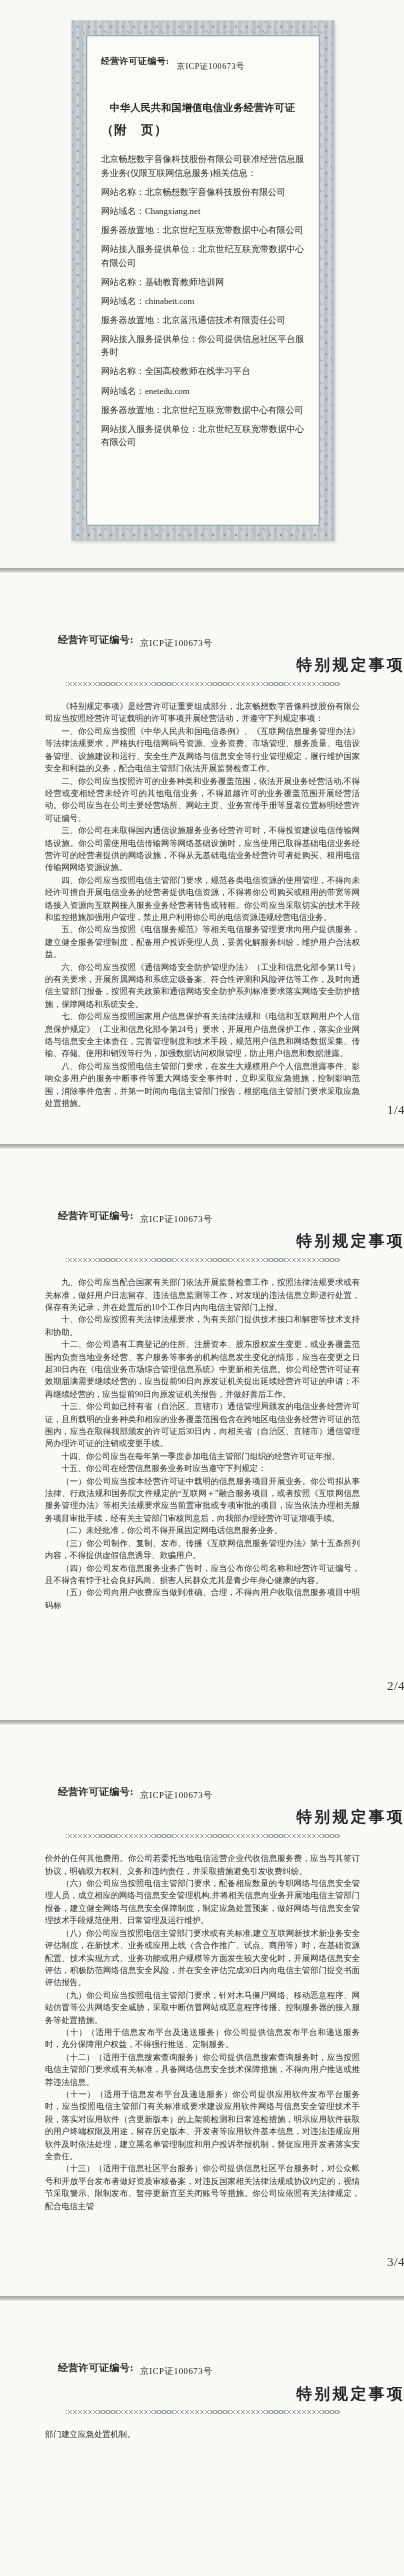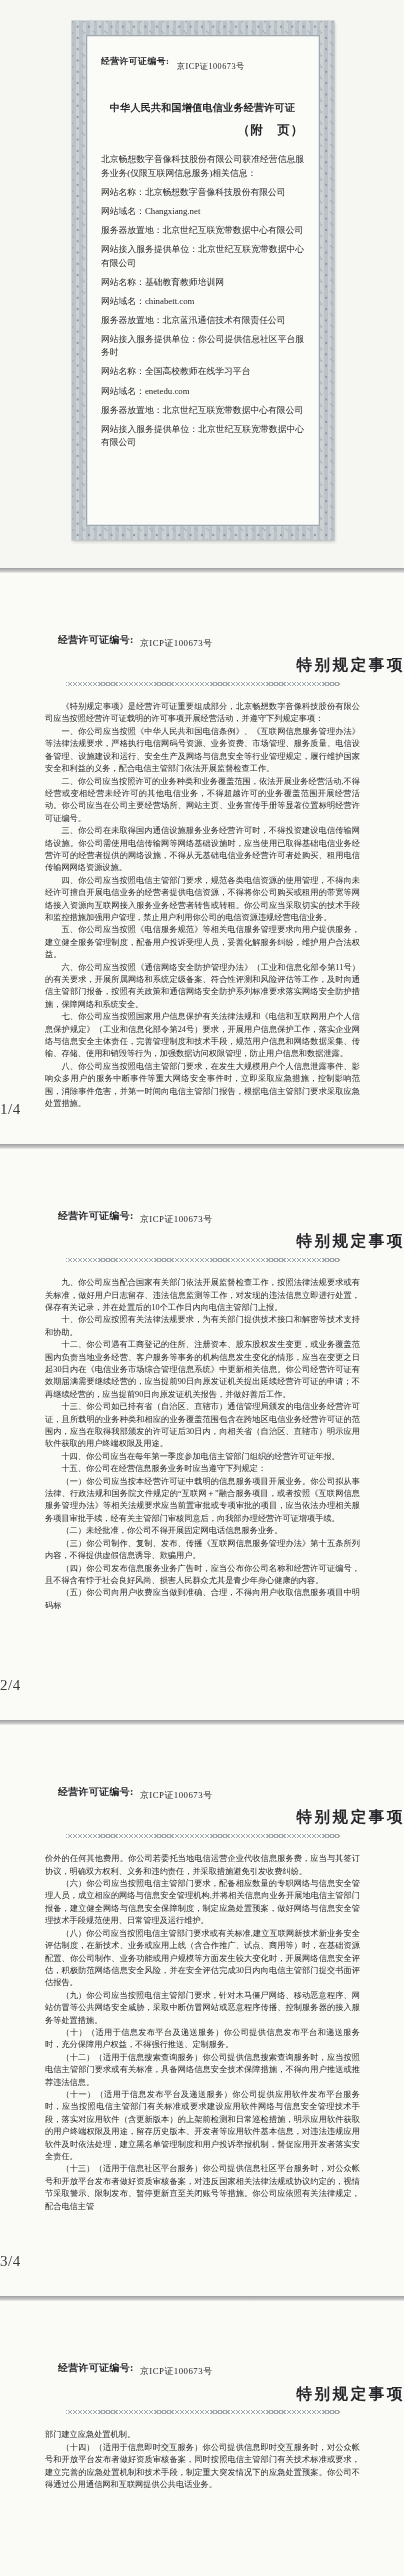--- a/index.html
+++ b/index.html
@@ -22,41 +22,41 @@
     box-shadow:0 0 0 0.5px #b3b9bd, 1px 1.5px 3.1px rgba(0,0,0,.18);
   }
   .cert-inner{
     background:#fbfbf8;height:100%;box-sizing:border-box;padding:10.3px 14.4px;
     border:1px solid #9fa9b0;box-shadow:inset 0 0 0 0.5px #c9cfd3;
   }
   .cert-license{margin-top:10.3px;font-size:8.8px;white-space:nowrap;}
   .cert-license .lic-label{font-weight:bold;letter-spacing:0.5px;}
   .cert-license .lic-num{font-size:8.2px;position:relative;top:4.6px;margin-left:5.2px;letter-spacing:0.5px;}
   .cert-title{margin:33px -8.2px 0;text-align:center;font-size:10px;font-weight:bold;letter-spacing:0.3px;}
-  .cert-subtitle{margin-top:7.2px;text-align:right;font-size:12.4px;font-weight:bold;letter-spacing:1px;}
+  .cert-subtitle{margin-top:7.2px;text-align:left;font-size:12.4px;font-weight:bold;letter-spacing:1px;}
   .cert-body{margin-top:14px;font-size:8.8px;text-align:justify;}
   .cert-body p{margin:5.7px 0 0;line-height:13.4px;}
 
   
   .prov{height:571px;background:#fafaf7;border-top:0.5px solid #e4e4e1;}
   .prov-last{height:576px;}
   .prov-header{margin:61px 0 0 58px;white-space:nowrap;}
   .prov-header .lic-label{font-size:9.8px;font-weight:bold;letter-spacing:0.5px;}
   .prov-header .lic-num{font-size:8.8px;position:relative;top:3.1px;margin-left:4.1px;letter-spacing:0.5px;}
   .prov-title{margin-top:8.2px;text-align:right;font-size:15.5px;font-weight:bold;letter-spacing:2.6px;}
   .wavy{
     width:274px;height:3.6px;margin:5.7px auto 0;opacity:.8;
     background-image:
       repeating-linear-gradient(135deg,#8e979c 0 1px,rgba(0,0,0,0) 1px 3.6px),
       repeating-linear-gradient(45deg,#8e979c 0 1px,rgba(0,0,0,0) 1px 3.6px);
   }
   .prov-body{width:315px;margin:15.5px auto 0;font-size:8.2px;line-height:12.4px;text-align:justify;}
   .prov-body .para{margin:0;text-indent:2em;}
   .prov-body .para.no-indent{text-indent:0;}
-  .pagenum{position:absolute;left:0;right:0;bottom:26px;text-align:left;font-size:15px;letter-spacing:0.5px;color:#3a3a3e;}
+  .pagenum{position:absolute;left:0;right:0;bottom:26px;text-align:right;font-size:13px;letter-spacing:0.5px;color:#3a3a3e;}
 </style>
 </head>
 <body>
 
 <div class="doc">
 
   <div class="page cert-section">
     <div class="cert-frame">
       <div class="cert-inner">
         <div class="cert-license">
@@ -115,21 +115,21 @@
     <div class="prov-header">
       <span class="lic-label">经营许可证编号:</span>
       <span class="lic-num">京ICP证100673号</span>
     </div>
     <div class="prov-title">特别规定事项</div>
     <div class="wavy"></div>
     <div class="prov-body">
         <p class="para">九、你公司应当配合国家有关部门依法开展监督检查工作，按照法律法规要求或有关标准，做好用户日志留存、违法信息监测等工作，对发现的违法信息立即进行处置，保存有关记录，并在处置后的10个工作日内向电信主管部门上报。</p>
         <p class="para">十、你公司应按照有关法律法规要求，为有关部门提供技术接口和解密等技术支持和协助。</p>
         <p class="para">十二、你公司遇有工商登记的住所、注册资本、股东股权发生变更，或业务覆盖范围内负责当地业务经营、客户服务等事务的机构信息发生变化的情形，应当在变更之日起30日内在《电信业务市场综合管理信息系统》中更新相关信息。你公司经营许可证有效期届满需要继续经营的，应当提前90日向原发证机关提出延续经营许可证的申请；不再继续经营的，应当提前90日向原发证机关报告，并做好善后工作。</p>
-        <p class="para">十三、你公司如已持有省（自治区、直辖市）通信管理局颁发的电信业务经营许可证，且所载明的业务种类和相应的业务覆盖范围包含在跨地区电信业务经营许可证的范围内，应当在取得我部颁发的许可证后30日内，向相关省（自治区、直辖市）明示应用软件获取的用户终端权限及用途。</p>
+        <p class="para">十三、你公司如已持有省（自治区、直辖市）通信管理局颁发的电信业务经营许可证，且所载明的业务种类和相应的业务覆盖范围包含在跨地区电信业务经营许可证的范围内，应当在取得我部颁发的许可证后30日内，向相关省（自治区、直辖市）通信管理局办理许可证的注销或变更手续。</p>
         <p class="para">十四、你公司应当在每年第一季度参加电信主管部门组织的经营许可证年报。</p>
         <p class="para">十五、你公司在经营信息服务业务时应当遵守下列规定：</p>
         <p class="para">（一）你公司应当按本经营许可证中载明的信息服务项目开展业务。你公司拟从事法律、行政法规和国务院文件规定的“互联网＋”融合服务项目，或者按照《互联网信息服务管理办法》等相关法规要求应当前置审批或专项审批的项目，应当依法办理相关服务项目审批手续，经有关主管部门审核同意后，向我部办理经营许可证增项手续。</p>
         <p class="para">（二）未经批准，你公司不得开展固定网电话信息服务业务。</p>
         <p class="para">（三）你公司制作、复制、发布、传播《互联网信息服务管理办法》第十五条所列内容，不得提供虚假信息诱导、欺骗用户。</p>
         <p class="para">（四）你公司发布信息服务业务广告时，应当公布你公司名称和经营许可证编号，且不得含有悖于社会良好风尚、损害人民群众尤其是青少年身心健康的内容。</p>
         <p class="para">（五）你公司向用户收费应当做到准确、合理，不得向用户收取信息服务项目中明码标</p>
       </div>
     <div class="pagenum">2/4</div>
   </div>
@@ -139,40 +139,39 @@
   <div class="page prov">
     <div class="prov-header">
       <span class="lic-label">经营许可证编号:</span>
       <span class="lic-num">京ICP证100673号</span>
     </div>
     <div class="prov-title">特别规定事项</div>
     <div class="wavy"></div>
     <div class="prov-body">
         <p class="para no-indent">价外的任何其他费用。你公司若委托当地电信运营企业代收信息服务费，应当与其签订协议，明确双方权利、义务和违约责任，并采取措施避免引发收费纠纷。</p>
         <p class="para">（六）你公司应当按照电信主管部门要求，配备相应数量的专职网络与信息安全管理人员，成立相应的网络与信息安全管理机构,并将相关信息向业务开展地电信主管部门报备，建立健全网络与信息安全保障制度，制定应急处置预案，做好网络与信息安全管理技术手段规范使用、日常管理及运行维护。</p>
-        <p class="para">（八）你公司应当按照电信主管部门要求或有关标准,建立互联网新技术新业务安全评估制度，在新技术、业务或应用上线（含合作推广、试点、商用等）时，在基础资源配置、你公司制作、业务功能或用户规模等方面发生较大变化时，开展网络信息安全评估，积极防范网络信息安全风险，并在安全评估完成30日内向电信主管部门提交书面评估报告。</p>
+        <p class="para">（八）你公司应当按照电信主管部门要求或有关标准,建立互联网新技术新业务安全评估制度，在新技术、业务或应用上线（含合作推广、试点、商用等）时，在基础资源配置、技术实现方式、业务功能或用户规模等方面发生较大变化时，开展网络信息安全评估，积极防范网络信息安全风险，并在安全评估完成30日内向电信主管部门提交书面评估报告。</p>
         <p class="para">（九）你公司应当按照电信主管部门要求，针对木马僵尸网络、移动恶意程序、网站仿冒等公共网络安全威胁，采取中断仿冒网站或恶意程序传播、控制服务器的接入服务等处置措施。</p>
         <p class="para">（十）（适用于信息发布平台及递送服务）你公司提供信息发布平台和递送服务时，充分保障用户权益，不得强行推送、定制服务。</p>
         <p class="para">（十二）（适用于信息搜索查询服务）你公司提供信息搜索查询服务时，应当按照电信主管部门要求或有关标准，具备网络信息安全技术保障措施，不得向用户推送或推荐违法信息。</p>
         <p class="para">（十一）（适用于信息发布平台及递送服务）你公司提供应用软件发布平台服务时，应当按照电信主管部门有关标准或要求建设应用软件网络与信息安全管理技术手段，落实对应用软件（含更新版本）的上架前检测和日常巡检措施，明示应用软件获取的用户终端权限及用途，留存历史版本、开发者等应用软件基本信息，对违法违规应用软件及时依法处理，建立黑名单管理制度和用户投诉举报机制，督促应用开发者落实安全责任。</p>
         <p class="para">（十三）（适用于信息社区平台服务）你公司提供信息社区平台服务时，对公众帐号和开放平台发布者做好资质审核备案，对违反国家相关法律法规或协议约定的，视情节采取警示、限制发布、暂停更新直至关闭账号等措施。你公司应依照有关法律规定，配合电信主管</p>
       </div>
     <div class="pagenum">3/4</div>
   </div>
 
   <div class="gap"></div>
 
   <div class="page prov prov-last">
     <div class="prov-header">
       <span class="lic-label">经营许可证编号:</span>
       <span class="lic-num">京ICP证100673号</span>
     </div>
     <div class="prov-title">特别规定事项</div>
     <div class="wavy"></div>
     <div class="prov-body">
         <p class="para no-indent">部门建立应急处置机制。</p>
-        <p class="para">（十四）（适用于信息即时交互服务）你公司提供信息即时交互服务时，对公众帐号和开放平台发布者做好资质审核备案，同时按照电信主管部门有关技术标准或要求，建立完善的应急处置机制和技术手段，制定重大突发情况下的应急处置预案。你公司不得通过公用通信网和互联网提供公共电话业务。</p>
       </div>
 
   </div>
 
 </div>
 
 
 </body></html>

